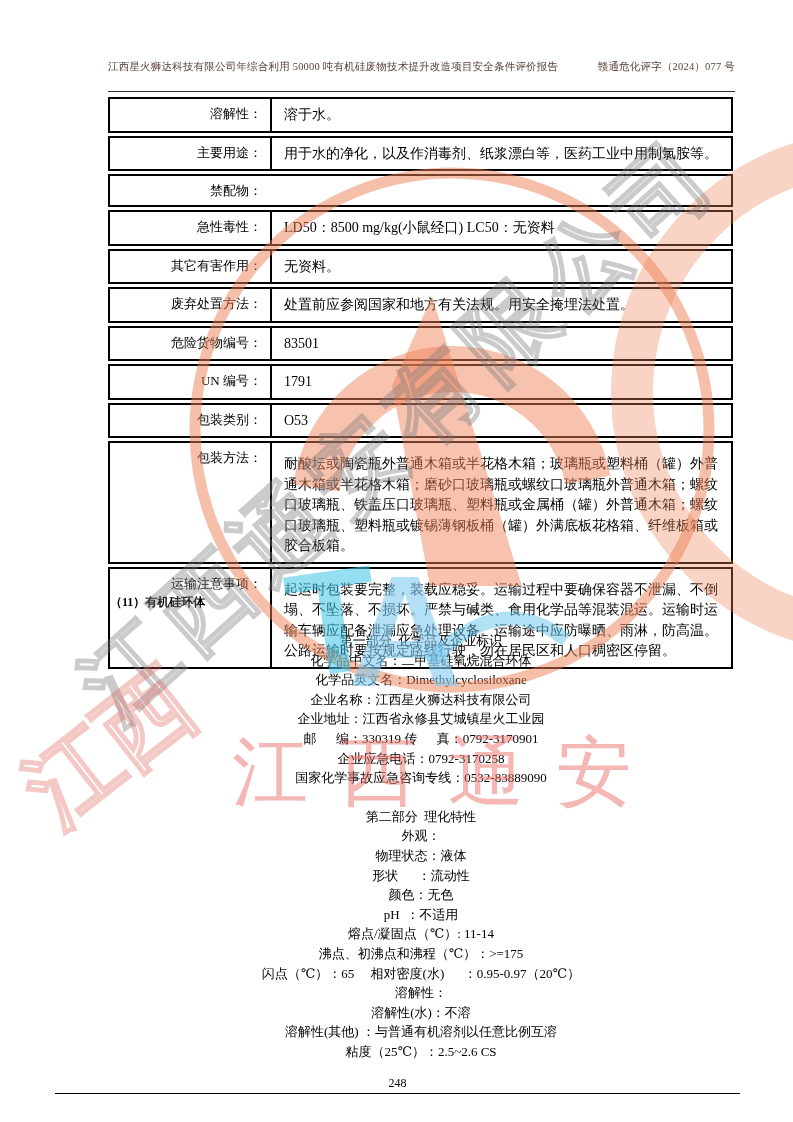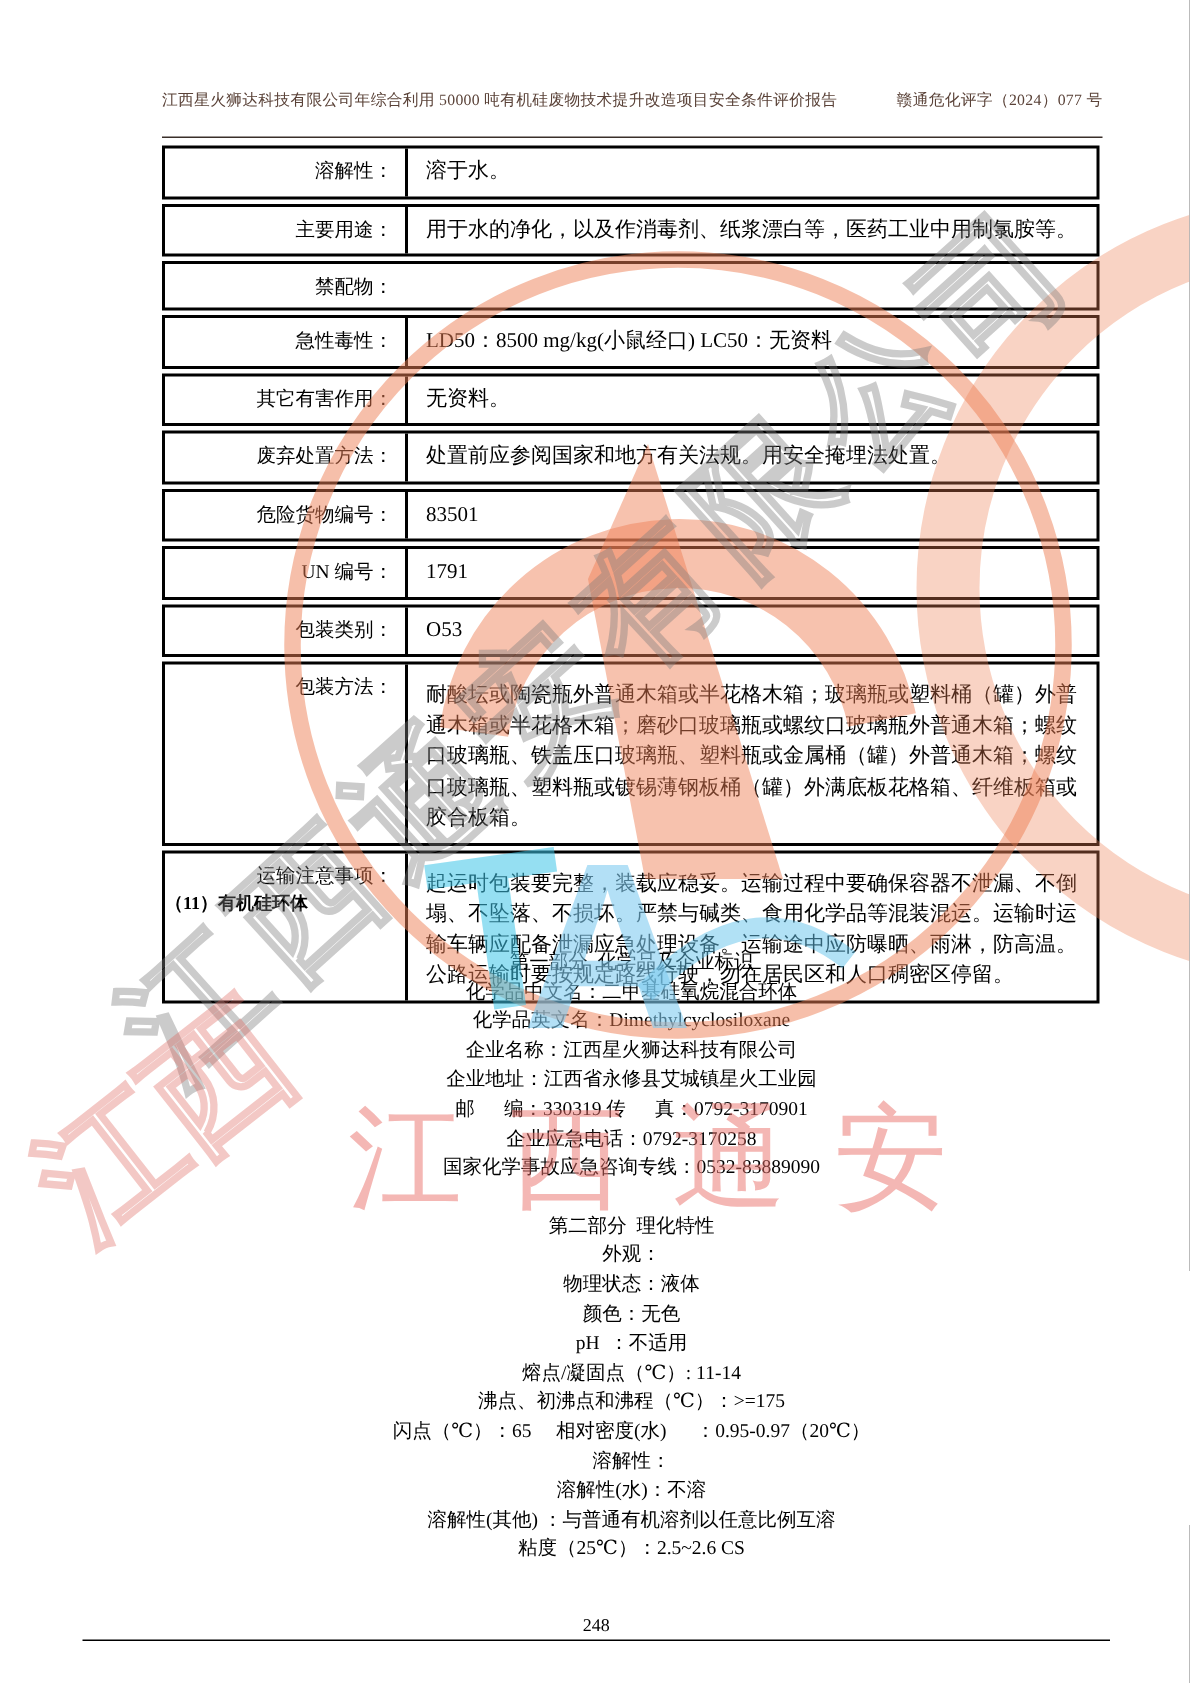--- a/index.html
+++ b/index.html
@@ -167,20 +167,21 @@
       <div class="line">化学品英文名：Dimethylcyclosiloxane</div>
       <div class="line">企业名称：江西星火狮达科技有限公司</div>
       <div class="line">企业地址：江西省永修县艾城镇星火工业园</div>
       <div class="line">邮      编：330319 传      真：0792-3170901</div>
       <div class="line">企业应急电话：0792-3170258</div>
       <div class="line">国家化学事故应急咨询专线：0532-83889090</div>
       <div class="gap"></div>
       <div class="line">第二部分  理化特性</div>
       <div class="line">外观：</div>
       <div class="line">物理状态：液体</div>
+      <div class="line">形状      ：流动性</div>
       <div class="line">颜色：无色</div>
       <div class="line">pH  ：不适用</div>
       <div class="line">熔点/凝固点（℃）: 11-14</div>
       <div class="line">沸点、初沸点和沸程（℃）：&gt;=175</div>
       <div class="line">闪点（℃）：65     相对密度(水)      ：0.95-0.97（20℃）</div>
       <div class="line">溶解性：</div>
       <div class="line">溶解性(水)：不溶</div>
       <div class="line">溶解性(其他) ：与普通有机溶剂以任意比例互溶</div>
       <div class="line">粘度（25℃）：2.5~2.6 CS</div>
     </div>

